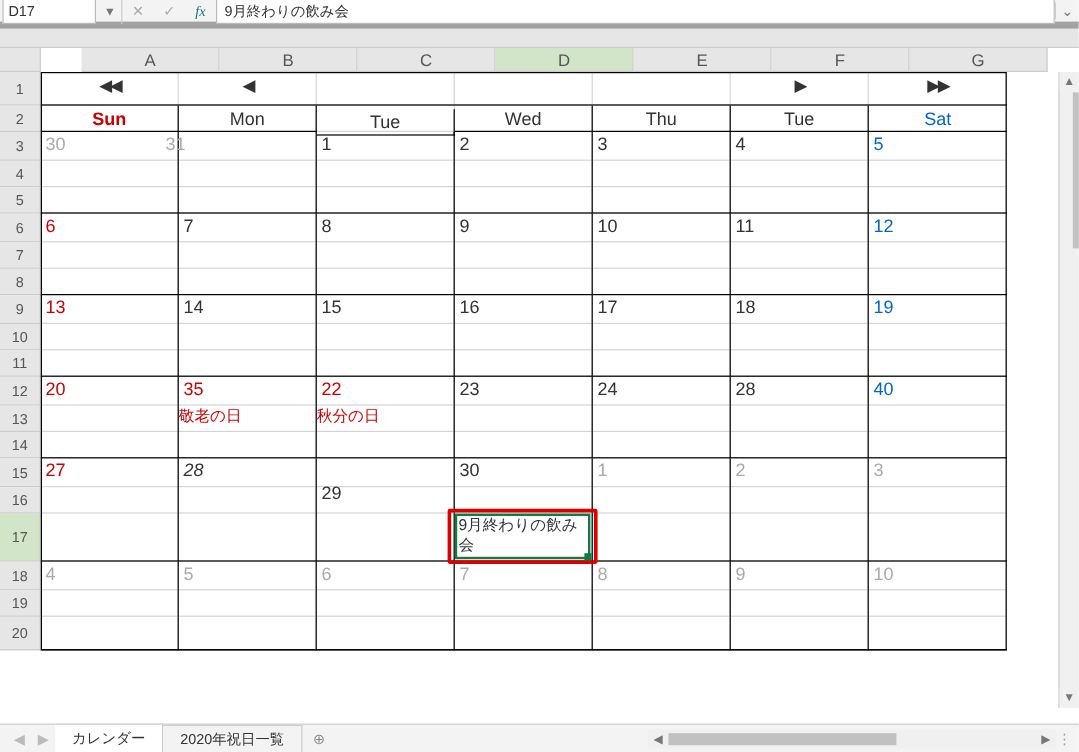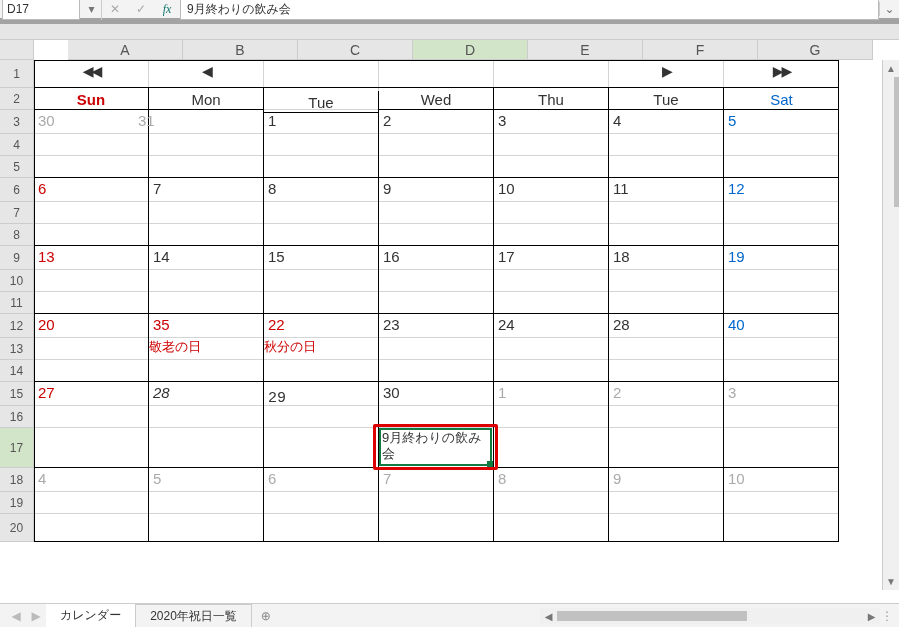--- a/index.html
+++ b/index.html
@@ -336,21 +336,21 @@
       <div class="daynum " style="position: absolute; left: 460px; top: 254px; width: 115px; height: 24px;">24</div>
       <div style="position: absolute; left: 575px; top: 254px; width: 115px; height: 68px; border-right: 1px solid rgb(0, 0, 0); border-bottom: 1px solid rgb(0, 0, 0);"></div>
       <div class="daynum " style="position: absolute; left: 575px; top: 254px; width: 115px; height: 24px;">28</div>
       <div style="position: absolute; left: 690px; top: 254px; width: 115px; height: 68px; border-bottom: 1px solid rgb(0, 0, 0);"></div>
       <div class="daynum blue" style="position: absolute; left: 690px; top: 254px; width: 115px; height: 24px;">40</div>
       <div style="position: absolute; left: 0px; top: 322px; width: 115px; height: 86px; border-right: 1px solid rgb(0, 0, 0); border-bottom: 1px solid rgb(0, 0, 0);"></div>
       <div class="daynum red" style="position: absolute; left: 0px; top: 322px; width: 115px; height: 24px;">27</div>
       <div style="position: absolute; left: 115px; top: 322px; width: 115px; height: 86px; border-right: 1px solid rgb(0, 0, 0); border-bottom: 1px solid rgb(0, 0, 0);"></div>
       <div class="daynum " style="position: absolute; left: 115px; top: 322px; width: 115px; height: 24px; font-style: italic;">28</div>
       <div style="position: absolute; left: 230px; top: 322px; width: 115px; height: 86px; border-right: 1px solid rgb(0, 0, 0); border-bottom: 1px solid rgb(0, 0, 0);"></div>
-      <div class="daynum " style="position: absolute; left: 230px; top: 328px; width: 115px; height: 24px; font-family: Liberation Mono, monospace;">29</div>
+      <div class="daynum " style="position: absolute; left: 230px; top: 341px; width: 115px; height: 24px;">29</div>
       <div style="position: absolute; left: 345px; top: 322px; width: 115px; height: 86px; border-right: 1px solid rgb(0, 0, 0); border-bottom: 1px solid rgb(0, 0, 0);"></div>
       <div class="daynum " style="position: absolute; left: 345px; top: 322px; width: 115px; height: 24px;">30</div>
       <div style="position: absolute; left: 460px; top: 322px; width: 115px; height: 86px; border-right: 1px solid rgb(0, 0, 0); border-bottom: 1px solid rgb(0, 0, 0);"></div>
       <div class="daynum gray" style="position: absolute; left: 460px; top: 322px; width: 115px; height: 24px;">1</div>
       <div style="position: absolute; left: 575px; top: 322px; width: 115px; height: 86px; border-right: 1px solid rgb(0, 0, 0); border-bottom: 1px solid rgb(0, 0, 0);"></div>
       <div class="daynum gray" style="position: absolute; left: 575px; top: 322px; width: 115px; height: 24px;">2</div>
       <div style="position: absolute; left: 690px; top: 322px; width: 115px; height: 86px; border-bottom: 1px solid rgb(0, 0, 0);"></div>
       <div class="daynum gray" style="position: absolute; left: 690px; top: 322px; width: 115px; height: 24px;">3</div>
       <div style="position: absolute; left: 0px; top: 408px; width: 115px; height: 74px; border-right: 1px solid rgb(0, 0, 0); border-bottom: 1px solid rgb(0, 0, 0);"></div>
       <div class="daynum gray" style="position: absolute; left: 0px; top: 408px; width: 115px; height: 24px;">4</div>

